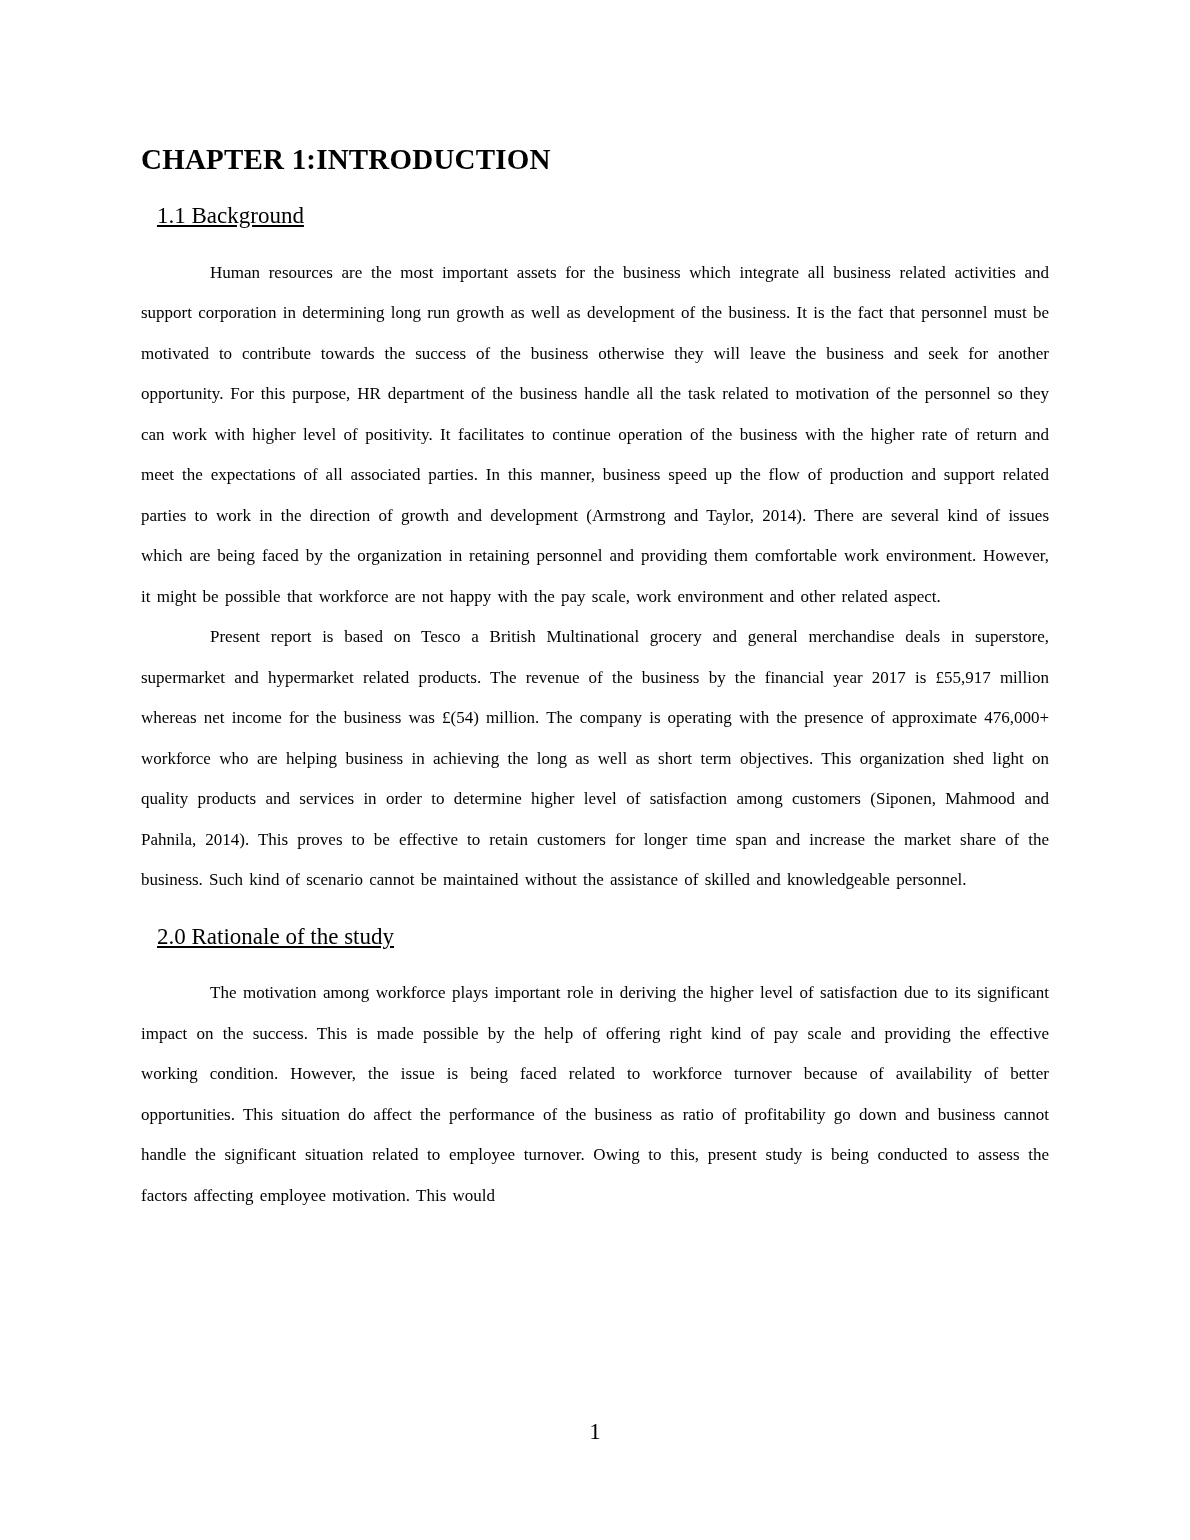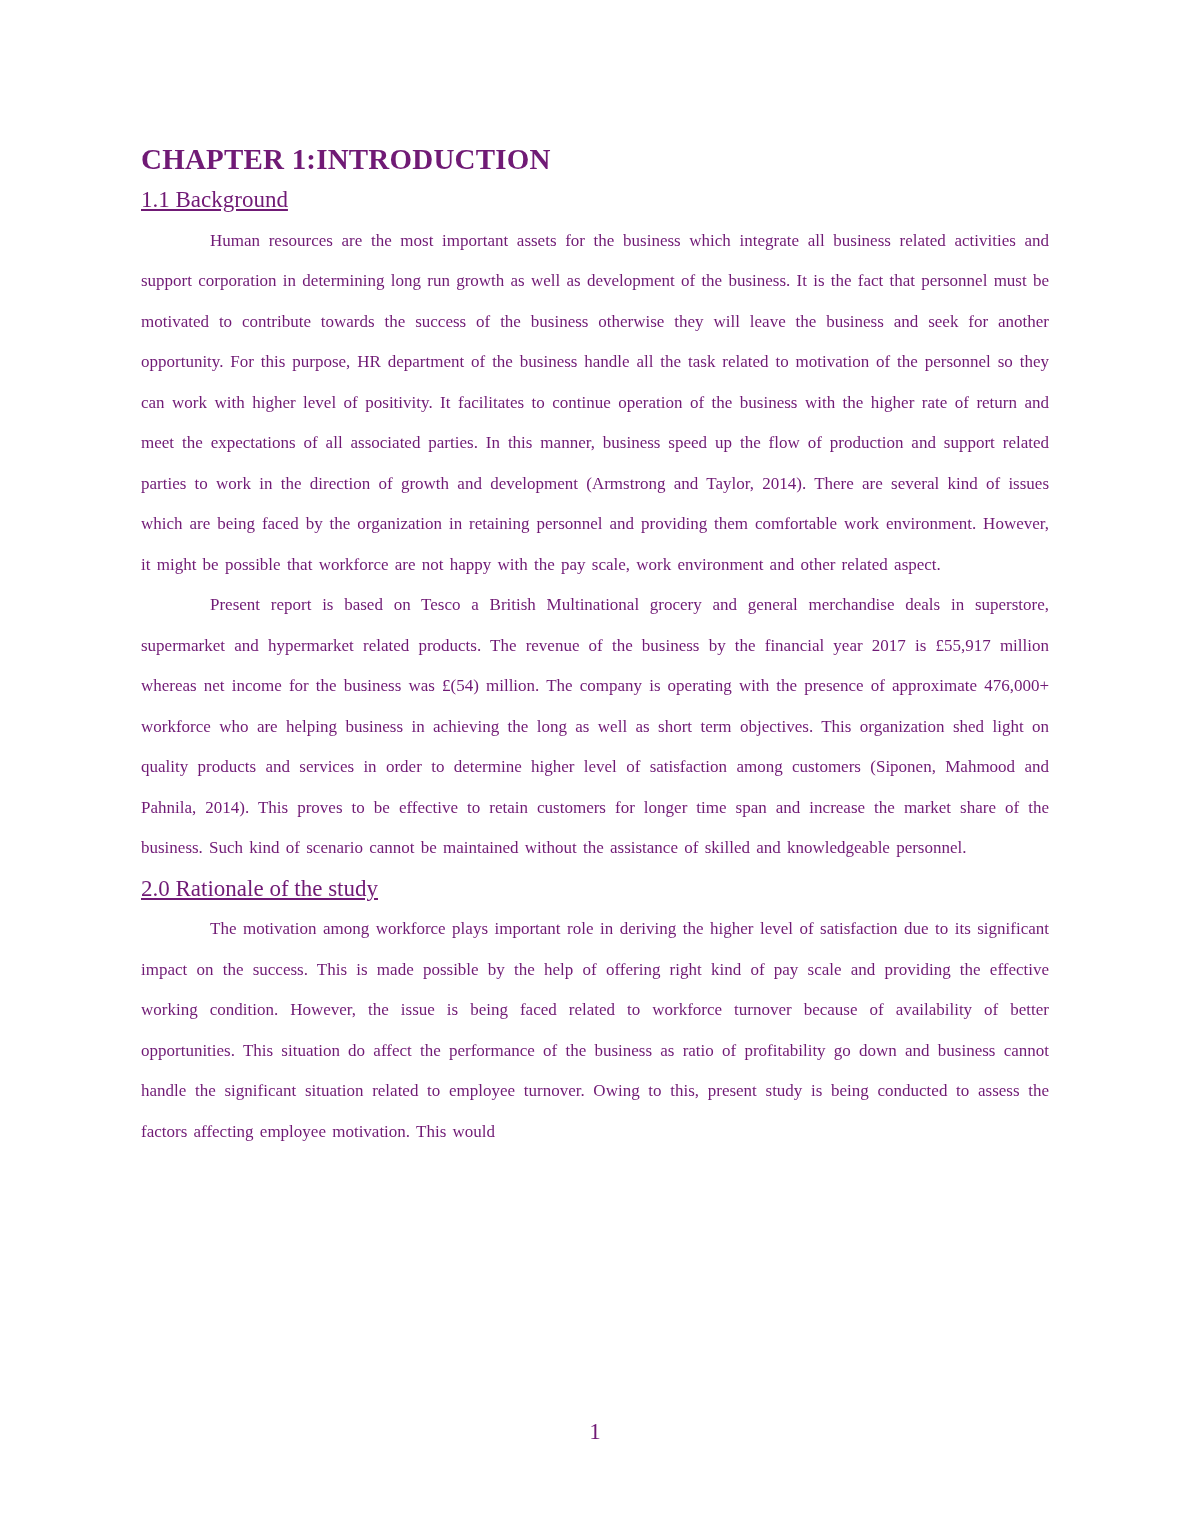--- a/index.html
+++ b/index.html
@@ -5,21 +5,21 @@
   html, body {
     margin: 0;
     padding: 0;
     background: #ffffff;
   }
   .page {
     position: relative;
     width: 1190px;
     height: 1540px;
     background: #ffffff;
-    color: #701a75;
+    color: #000000;
     font-family: "Liberation Serif", "DejaVu Serif", serif;
     overflow: hidden;
     box-sizing: border-box;
   }
   .content {
     position: absolute;
     left: 141px;
     right: 141px;
     top: 138px;
   }
@@ -28,21 +28,21 @@
     font-weight: bold;
     line-height: 42px;
     margin: 0;
     letter-spacing: 0.2px;
   }
   .section-heading {
     font-size: 23px;
     font-weight: normal;
     text-decoration: underline;
     line-height: 40.5px;
-    margin: 0;
+    margin: 16px;
   }
   .body-par {
     font-size: 17px;
     line-height: 40.5px;
     text-align: justify;
     text-indent: 69px;
     margin: 0;
     word-spacing: 2px;
   }
   .page-number {

